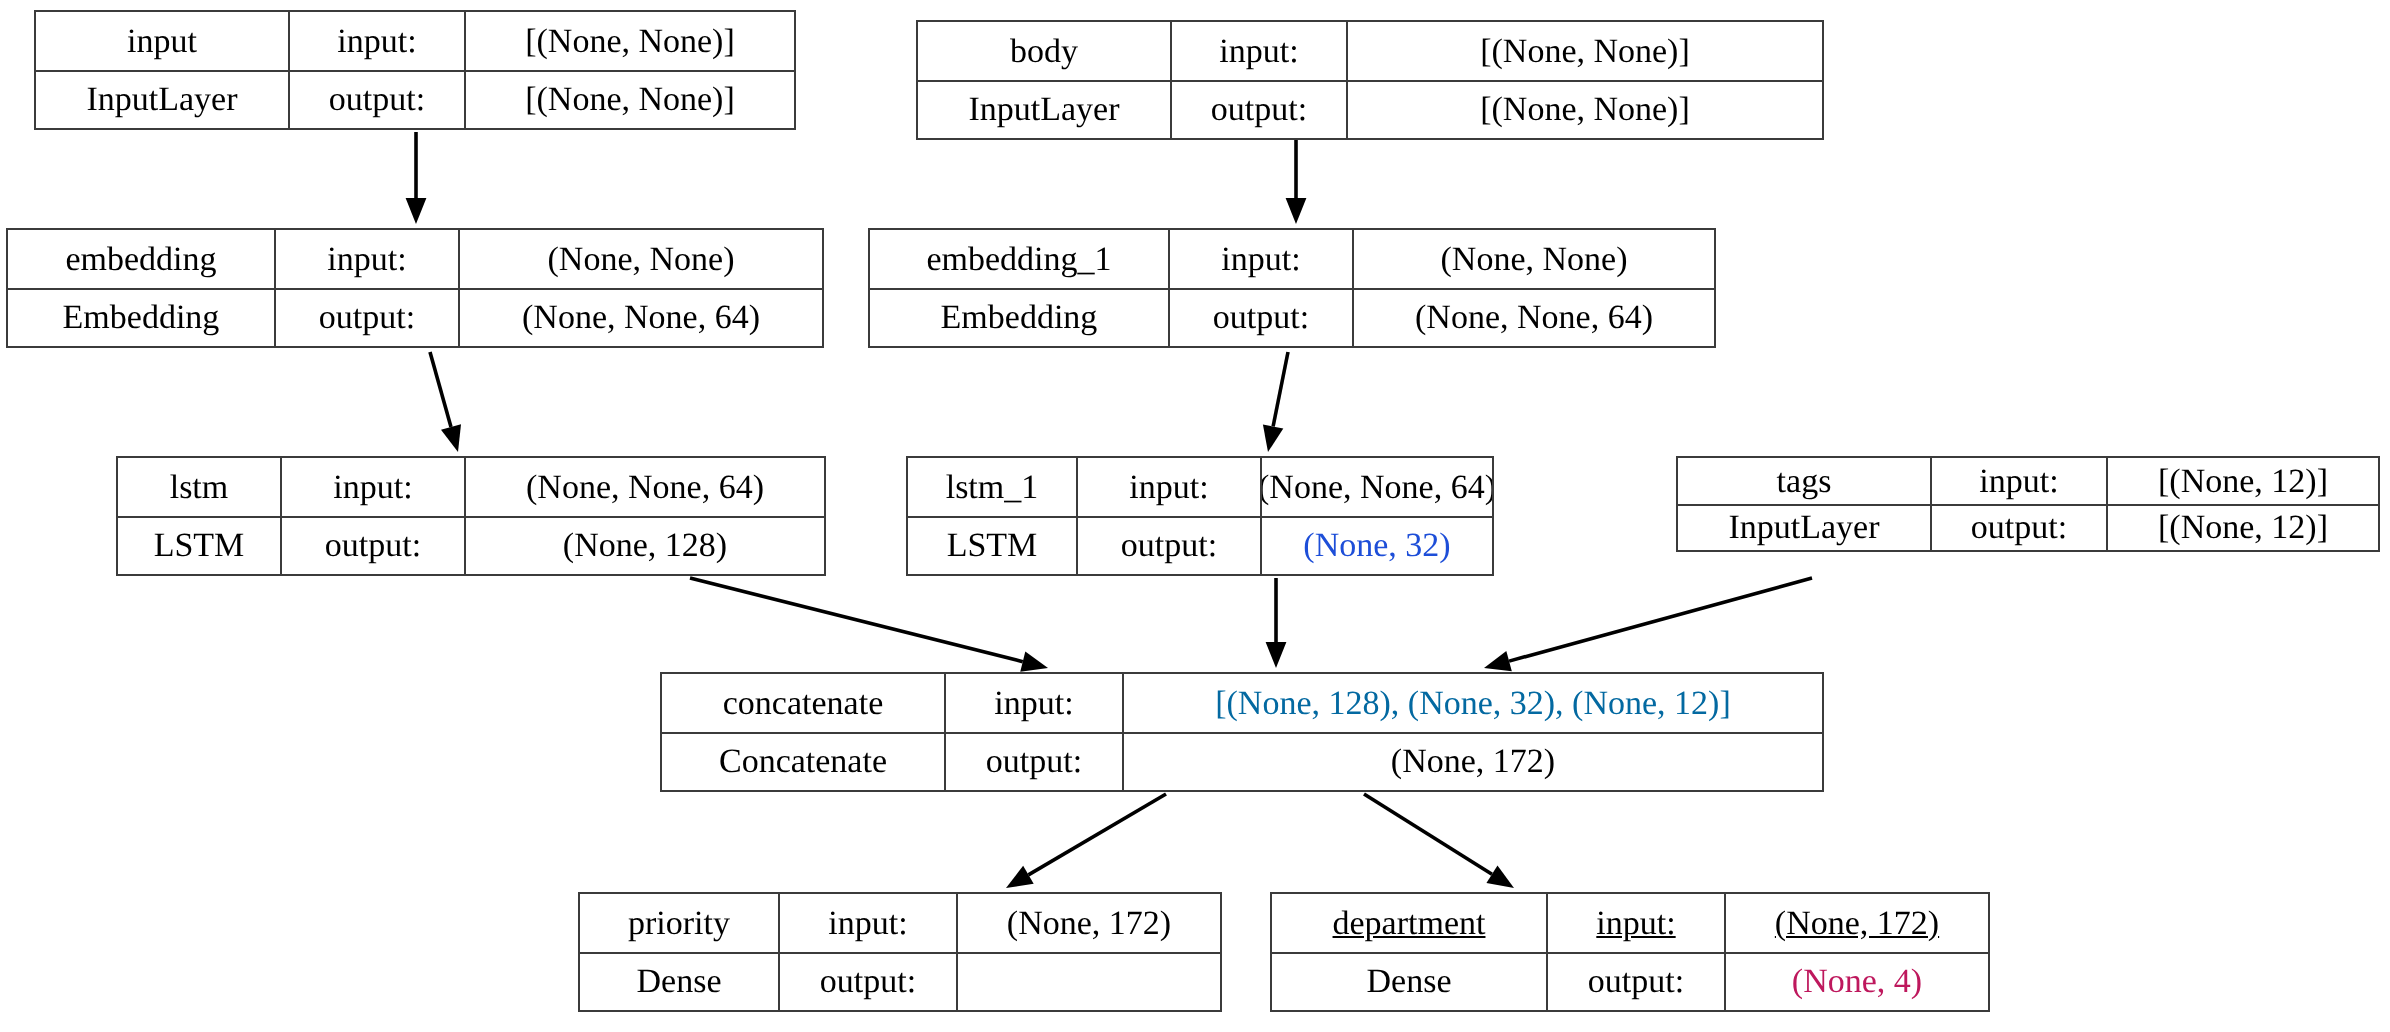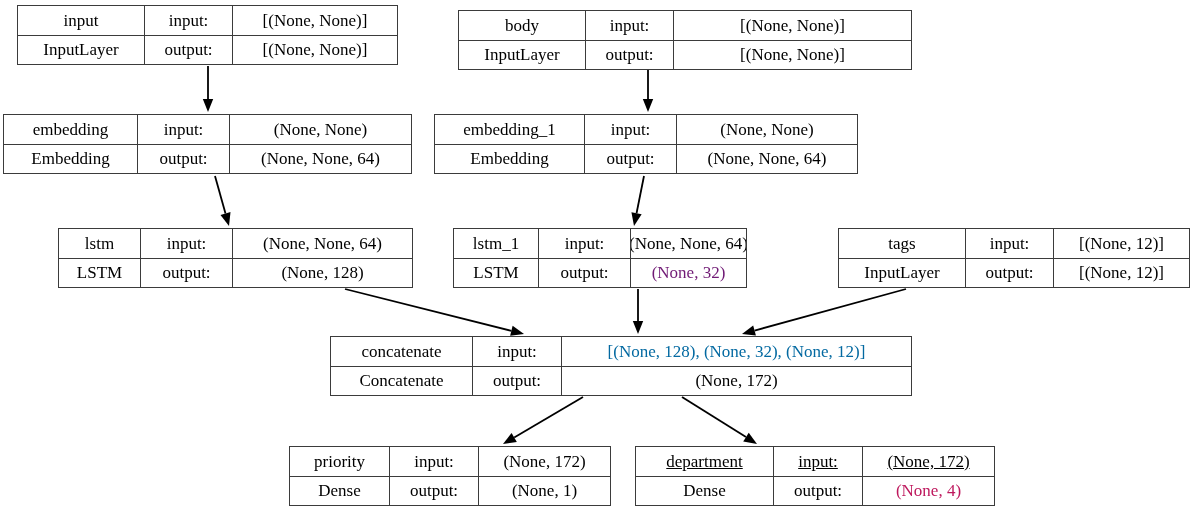--- a/index.html
+++ b/index.html
@@ -164,24 +164,24 @@
     </div>
     <div class="node wide-out" style="left: 453px; top: 228px; width: 294px; height: 60px; border-color: rgb(59, 59, 59);">
       <div class="row top" style="border-bottom-color: rgb(59, 59, 59);">
         <div class="cell c-name" style="flex: 0 0 85px; border-color: rgb(59, 59, 59); color: rgb(0, 0, 0);">lstm_1</div>
         <div class="cell c-io" style="flex: 0 0 92px; border-color: rgb(59, 59, 59); color: rgb(0, 0, 0);">input:</div>
         <div class="cell c-shape" style="border-right: none rgb(59, 59, 59); border-top-color: rgb(59, 59, 59); border-bottom-color: rgb(59, 59, 59); border-left-color: rgb(59, 59, 59); color: rgb(0, 0, 0);">(None, None, 64)</div>
       </div>
       <div class="row bot">
         <div class="cell c-name" style="flex: 0 0 85px; border-color: rgb(59, 59, 59); color: rgb(0, 0, 0);">LSTM</div>
         <div class="cell c-io" style="flex: 0 0 92px; border-color: rgb(59, 59, 59); color: rgb(0, 0, 0);">output:</div>
-        <div class="cell c-shape" style="border-right: none rgb(59, 59, 59); border-top-color: rgb(59, 59, 59); border-bottom-color: rgb(59, 59, 59); border-left-color: rgb(59, 59, 59); color: #701a75;">(None, 32)</div>
-      </div>
-    </div>
-    <div class="node wide-out" style="left: 838px; top: 228px; width: 352px; height: 60px; border-color: rgb(59, 59, 59);">
+        <div class="cell c-shape" style="border-right: none rgb(59, 59, 59); border-top-color: rgb(59, 59, 59); border-bottom-color: rgb(59, 59, 59); border-left-color: rgb(59, 59, 59); color: #1d4ed8;">(None, 32)</div>
+      </div>
+    </div>
+    <div class="node wide-out" style="left: 838px; top: 228px; width: 352px; height: 48px; border-color: rgb(59, 59, 59);">
       <div class="row top" style="border-bottom-color: rgb(59, 59, 59);">
         <div class="cell c-name" style="flex: 0 0 127px; border-color: rgb(59, 59, 59); color: rgb(0, 0, 0);">tags</div>
         <div class="cell c-io" style="flex: 0 0 88px; border-color: rgb(59, 59, 59); color: rgb(0, 0, 0);">input:</div>
         <div class="cell c-shape" style="border-right: none rgb(59, 59, 59); border-top-color: rgb(59, 59, 59); border-bottom-color: rgb(59, 59, 59); border-left-color: rgb(59, 59, 59); color: rgb(0, 0, 0);">[(None, 12)]</div>
       </div>
       <div class="row bot">
         <div class="cell c-name" style="flex: 0 0 127px; border-color: rgb(59, 59, 59); color: rgb(0, 0, 0);">InputLayer</div>
         <div class="cell c-io" style="flex: 0 0 88px; border-color: rgb(59, 59, 59); color: rgb(0, 0, 0);">output:</div>
         <div class="cell c-shape" style="border-right: none rgb(59, 59, 59); border-top-color: rgb(59, 59, 59); border-bottom-color: rgb(59, 59, 59); border-left-color: rgb(59, 59, 59); color: rgb(0, 0, 0);">[(None, 12)]</div>
       </div>
@@ -200,21 +200,20 @@
     </div>
     <div class="node wide-out" style="left: 289px; top: 446px; width: 322px; height: 60px; border-color: rgb(59, 59, 59);">
       <div class="row top" style="border-bottom-color: rgb(59, 59, 59);">
         <div class="cell c-name" style="flex: 0 0 100px; border-color: rgb(59, 59, 59); color: rgb(0, 0, 0);">priority</div>
         <div class="cell c-io" style="flex: 0 0 89px; border-color: rgb(59, 59, 59); color: rgb(0, 0, 0);">input:</div>
         <div class="cell c-shape" style="border-right: none rgb(59, 59, 59); border-top-color: rgb(59, 59, 59); border-bottom-color: rgb(59, 59, 59); border-left-color: rgb(59, 59, 59); color: rgb(0, 0, 0);">(None, 172)</div>
       </div>
       <div class="row bot">
         <div class="cell c-name" style="flex: 0 0 100px; border-color: rgb(59, 59, 59); color: rgb(0, 0, 0);">Dense</div>
         <div class="cell c-io" style="flex: 0 0 89px; border-color: rgb(59, 59, 59); color: rgb(0, 0, 0);">output:</div>
-        <div class="cell c-shape" style="border-right: none rgb(59, 59, 59); border-top-color: rgb(59, 59, 59); border-bottom-color: rgb(59, 59, 59); border-left-color: rgb(59, 59, 59); color: rgb(0, 0, 0);">(None, 1)</div>
       </div>
     </div>
     <div class="node wide-out" style="left: 635px; top: 446px; width: 360px; height: 60px; border-color: rgb(59, 59, 59);">
       <div class="row top" style="border-bottom-color: rgb(59, 59, 59); text-decoration: underline;">
         <div class="cell c-name" style="flex: 0 0 138px; border-color: rgb(59, 59, 59); color: rgb(0, 0, 0);">department</div>
         <div class="cell c-io" style="flex: 0 0 89px; border-color: rgb(59, 59, 59); color: rgb(0, 0, 0);">input:</div>
         <div class="cell c-shape" style="border-right: none rgb(59, 59, 59); border-top-color: rgb(59, 59, 59); border-bottom-color: rgb(59, 59, 59); border-left-color: rgb(59, 59, 59); color: rgb(0, 0, 0);">(None, 172)</div>
       </div>
       <div class="row bot">
         <div class="cell c-name" style="flex: 0 0 138px; border-color: rgb(59, 59, 59); color: rgb(0, 0, 0);">Dense</div>

